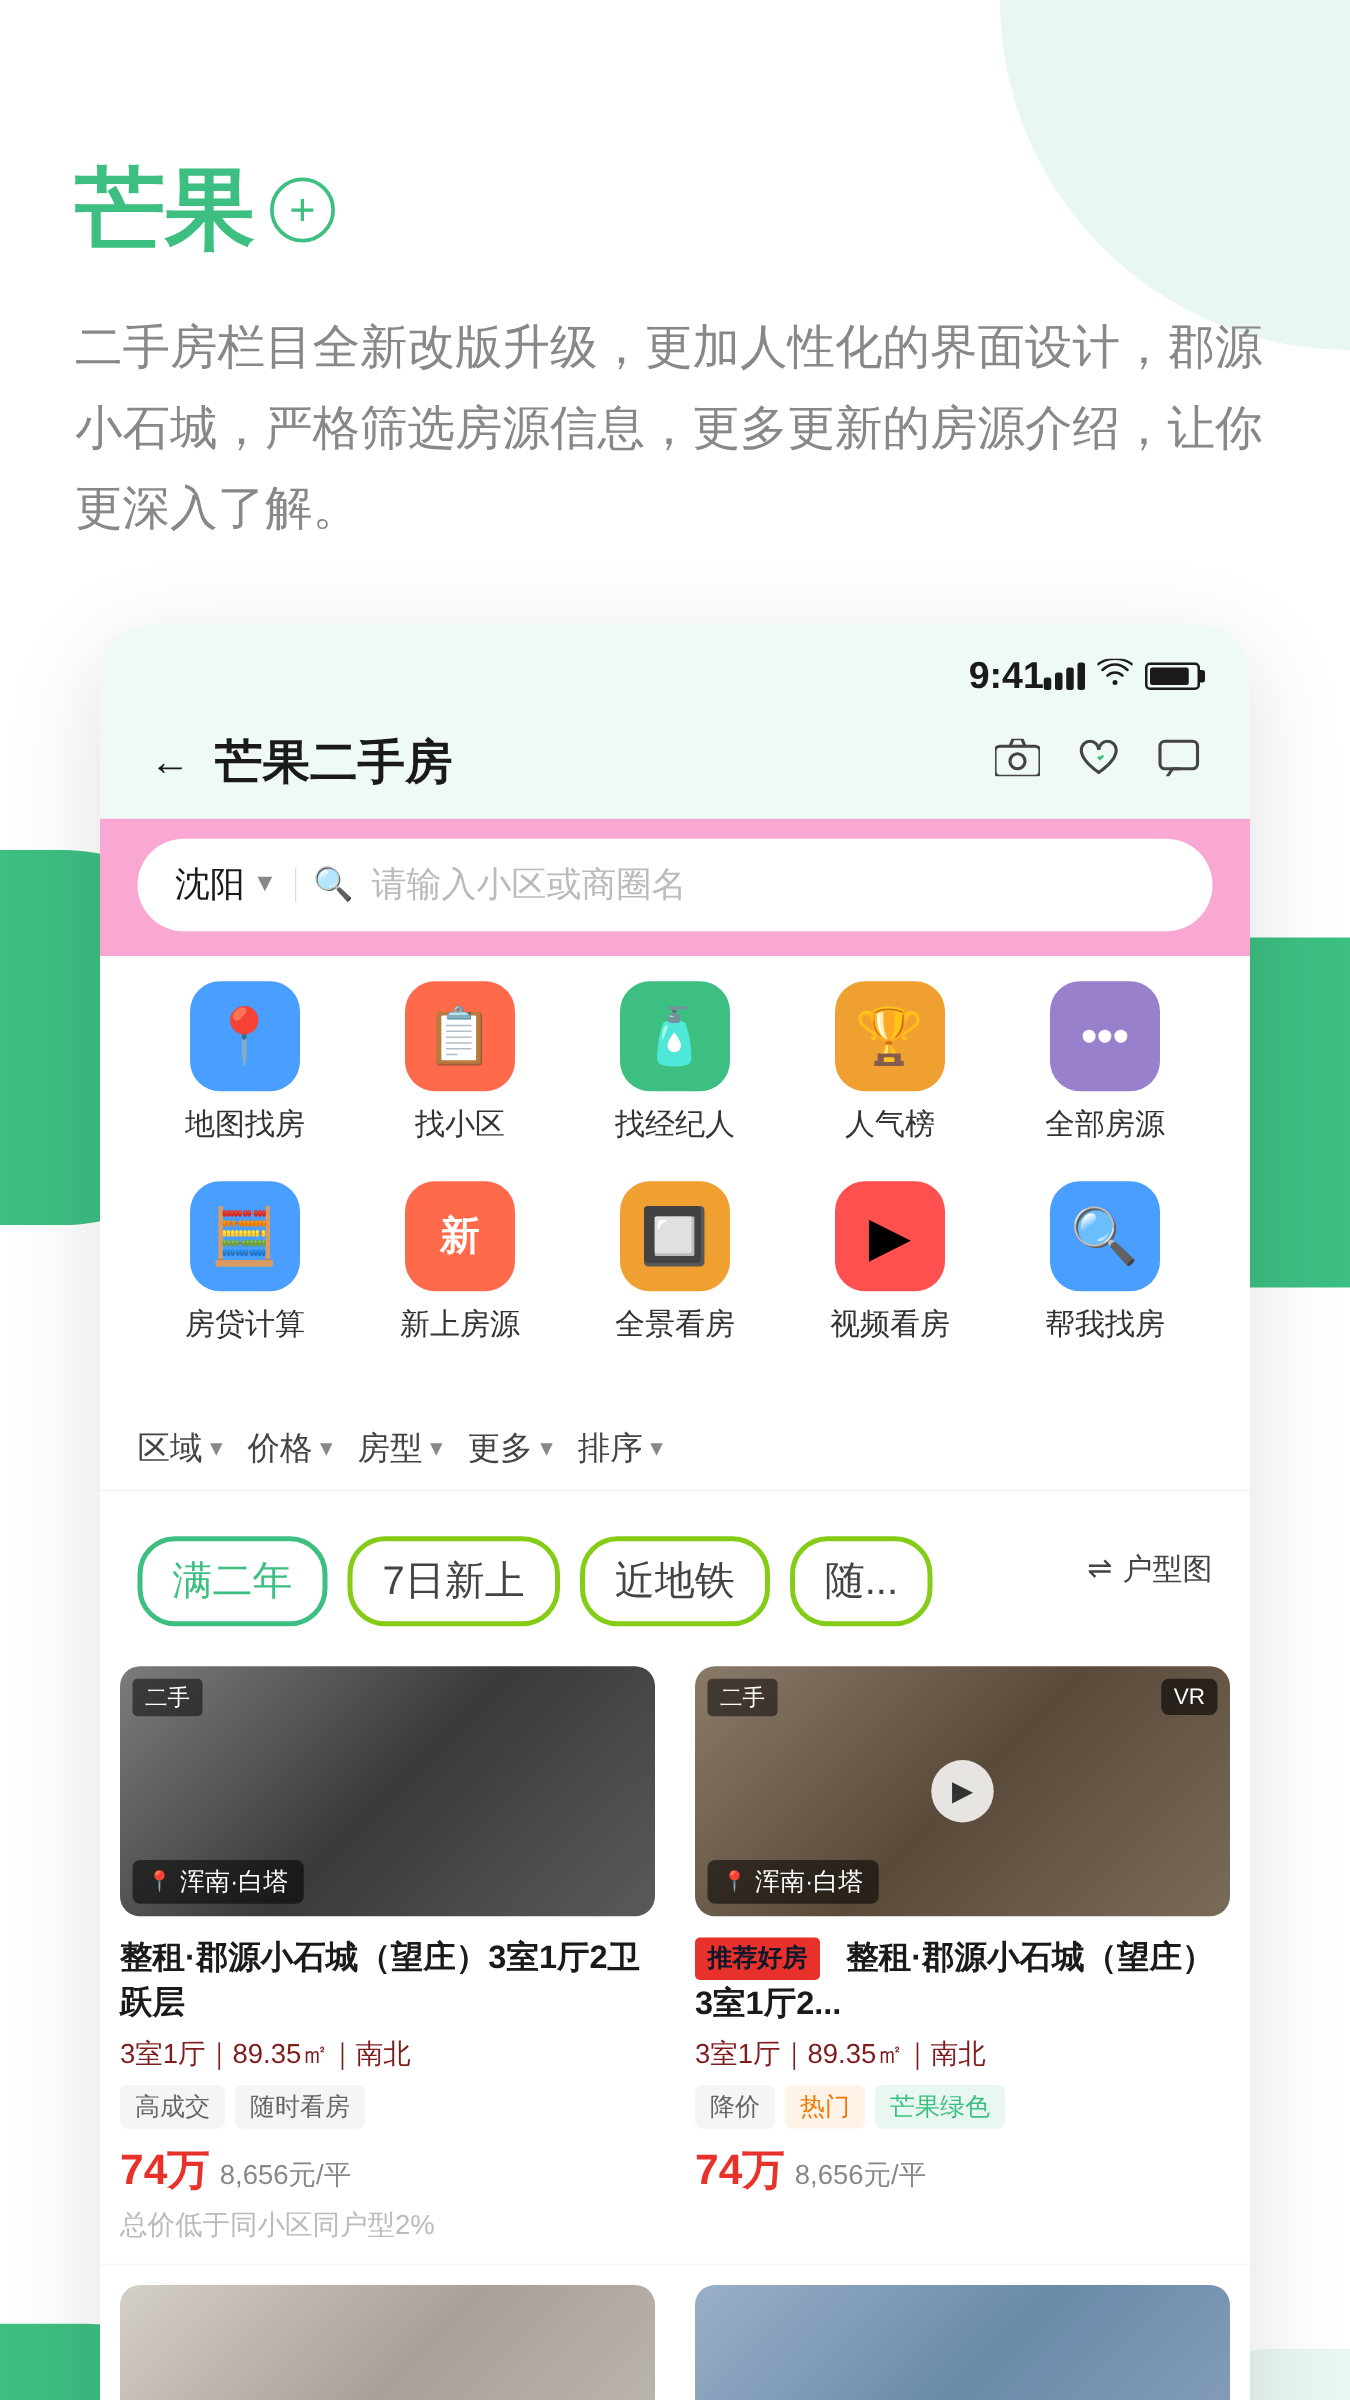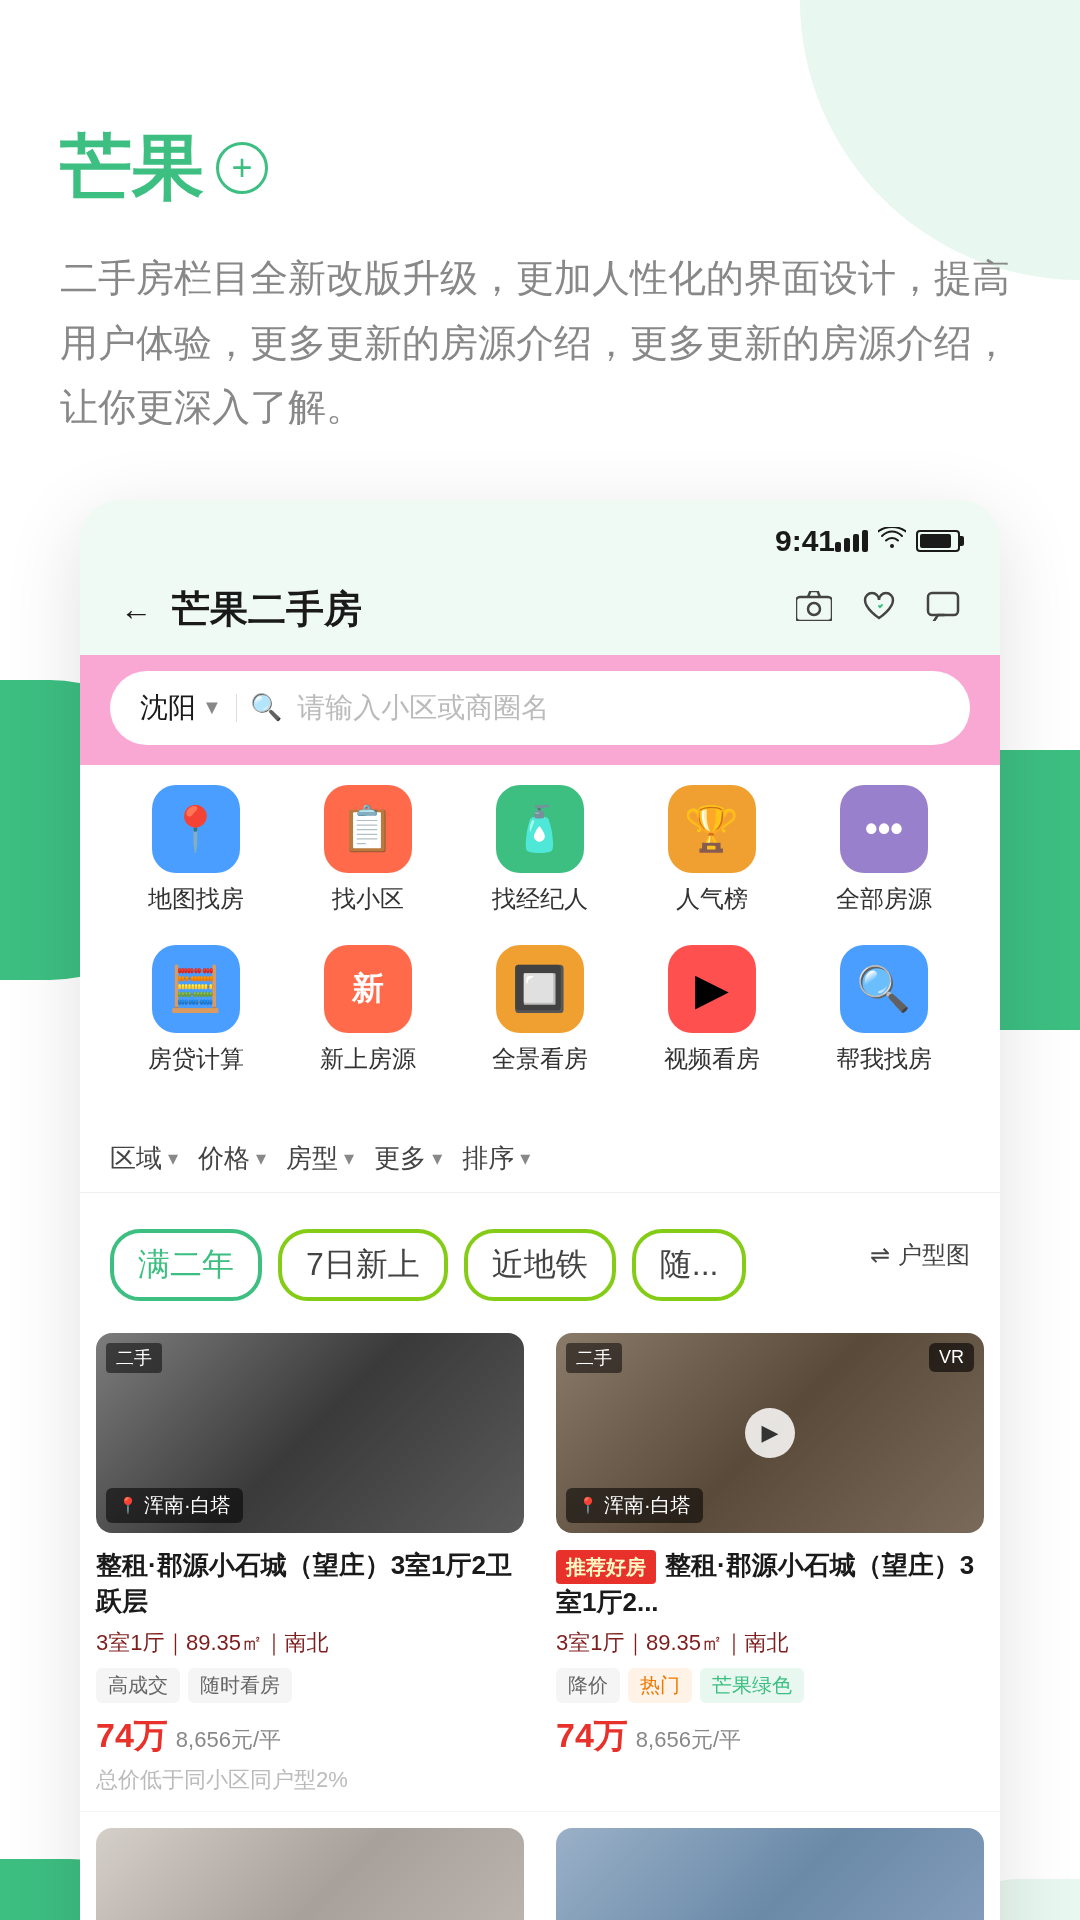--- a/index.html
+++ b/index.html
@@ -450,46 +450,46 @@
     .img-kitchen {
       background: linear-gradient(135deg, #d4cfc8 0%, #a8a09a 50%, #c0bab4 100%);
     }
     .img-bedroom {
       background: linear-gradient(135deg, #9ab0c8 0%, #6a8aa8 50%, #8aa0c0 100%);
     }
 
     .recommended-badge {
       display: inline-flex;
       background: #e8312a;
-      color: #fef9c3;
+      color: #0f172a;
       font-size: 20px;
       padding: 3px 10px;
       border-radius: 4px;
-      margin-right: 9px;
+      margin-right: 21px;
       vertical-align: middle;
     }
   </style>
 </head>
 <body>
 
 <div class="bg-shape-top-right"></div>
 <div class="bg-shape-mid-left"></div>
 <div class="bg-shape-mid-right"></div>
 <div class="bg-shape-bottom-left"></div>
 <div class="bg-shape-bottom-right"></div>
 
 <div class="page-content">
 
   <div class="header-title">
     <span class="title-green">芒果</span>
     <div class="title-plus">
       <span>+</span>
     </div>
   </div>
-  <p class="header-desc">二手房栏目全新改版升级，更加人性化的界面设计，提高用户体验，更多更新的房源介绍，更多更新的房源介绍，让你更深入了解。</p>
+  <p class="header-desc">二手房栏目全新改版升级，更加人性化的界面设计，郡源小石城，严格筛选房源信息，更多更新的房源介绍，让你更深入了解。</p>
 
   <div class="phone-mockup">
 
     <div class="status-bar">
       <span class="status-time">9:41</span>
       <div class="status-icons">
         <div class="signal-bars">
           <div class="signal-bar" style="height:10px;"></div>
           <div class="signal-bar" style="height:14px;"></div>
           <div class="signal-bar" style="height:18px;"></div>

